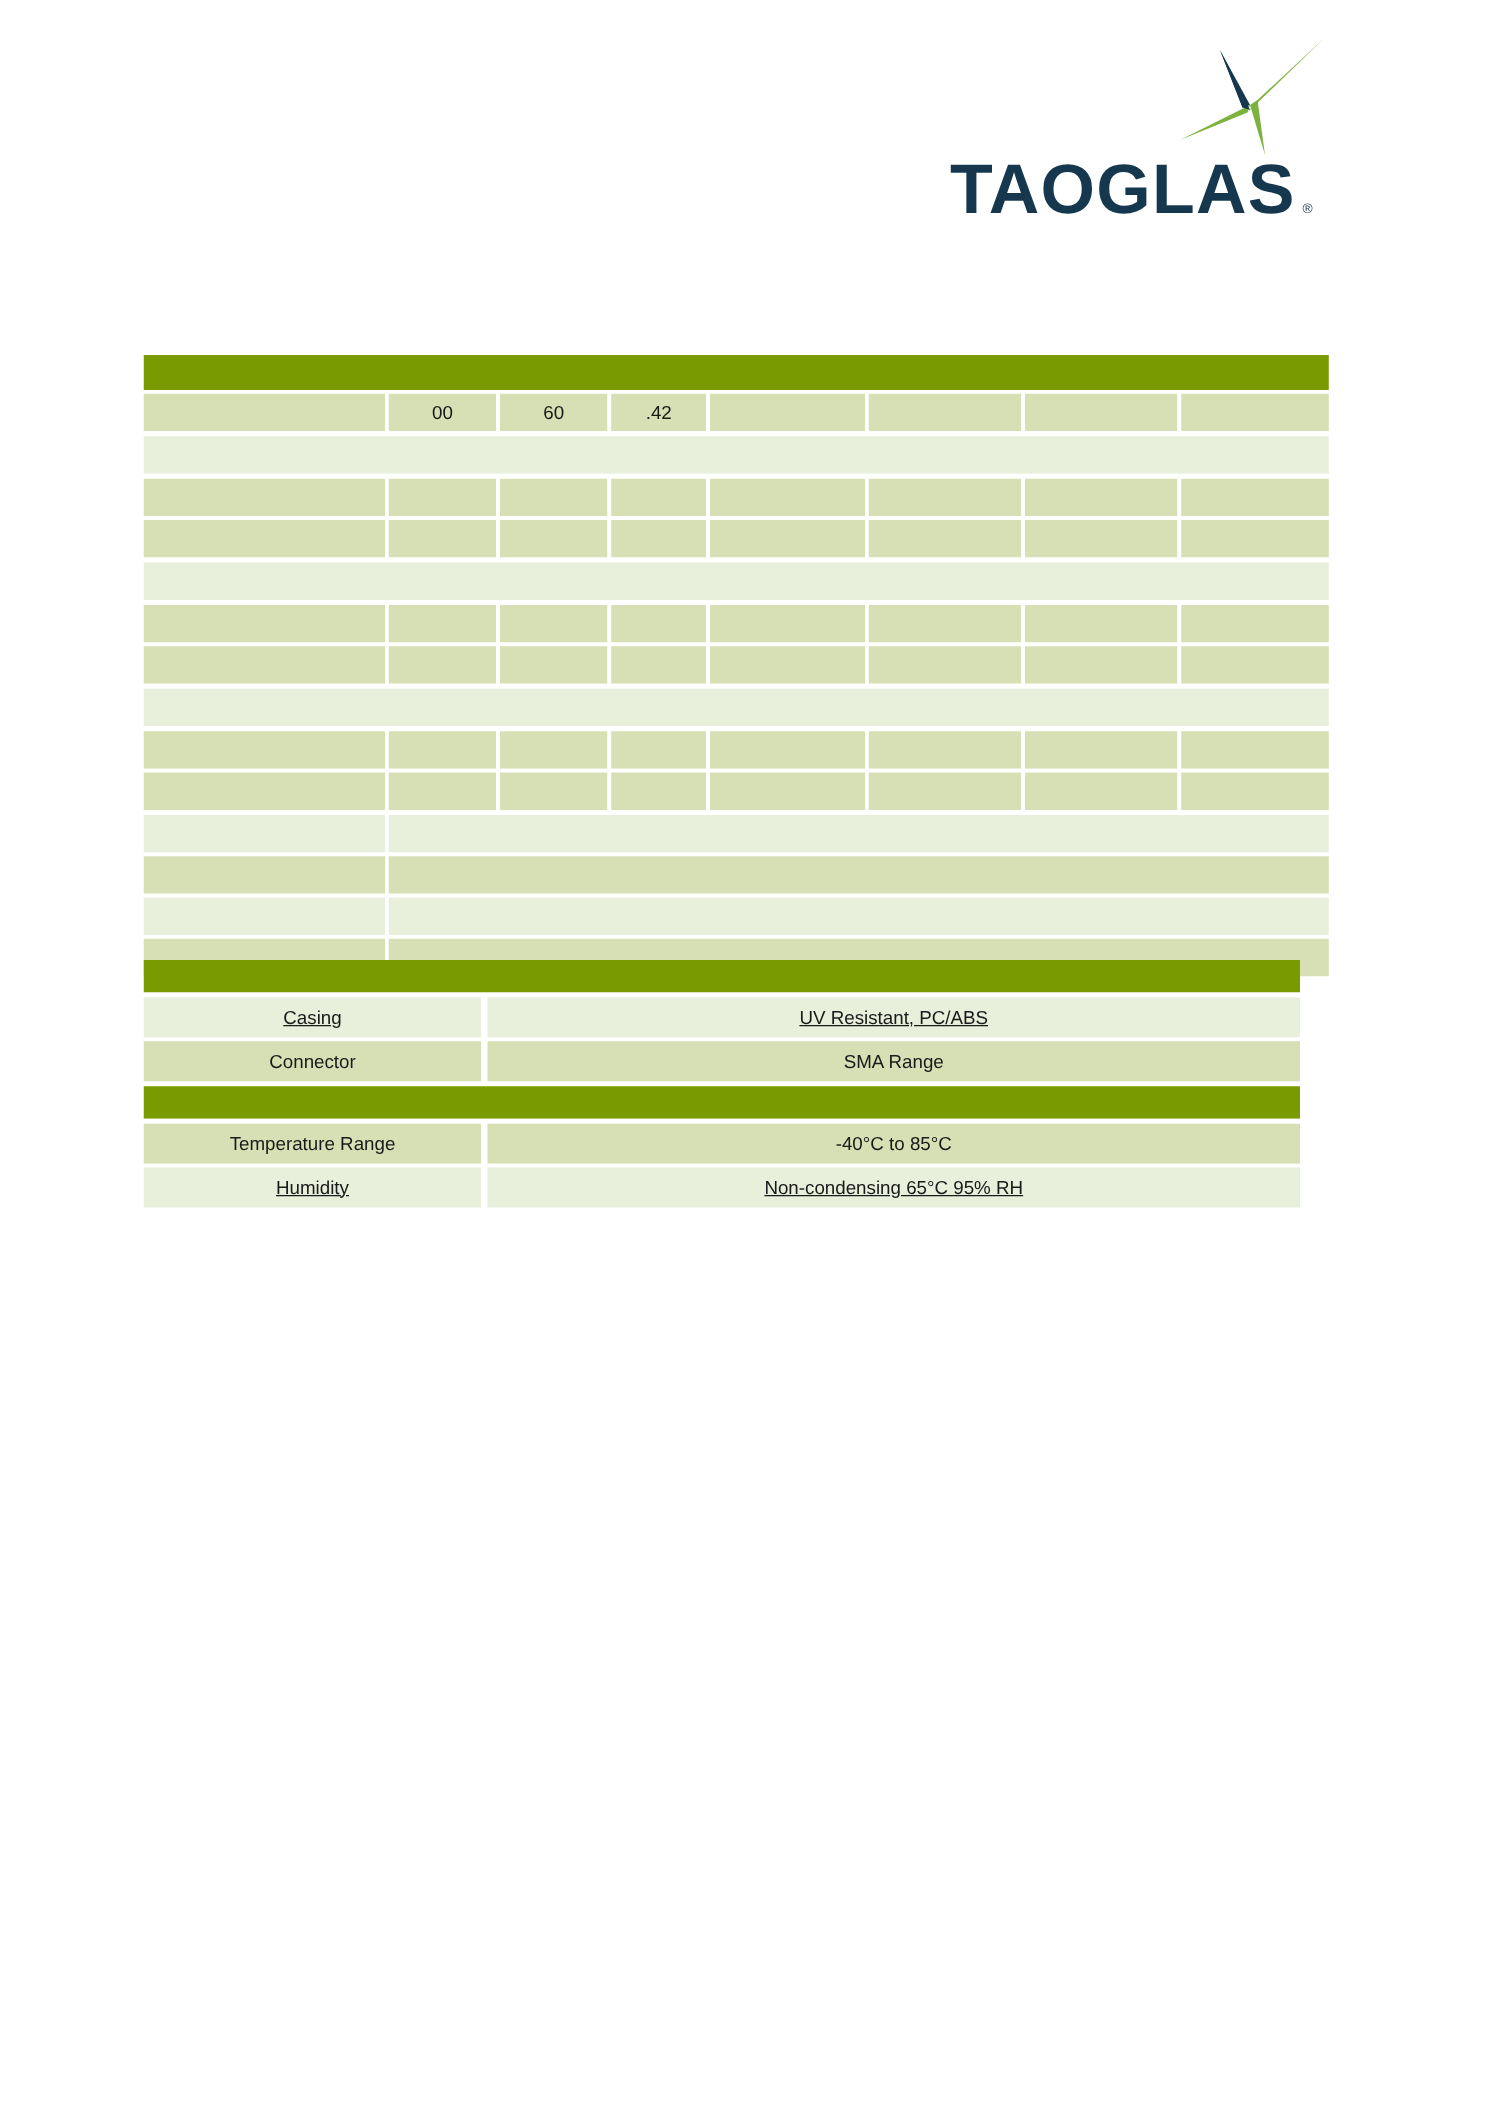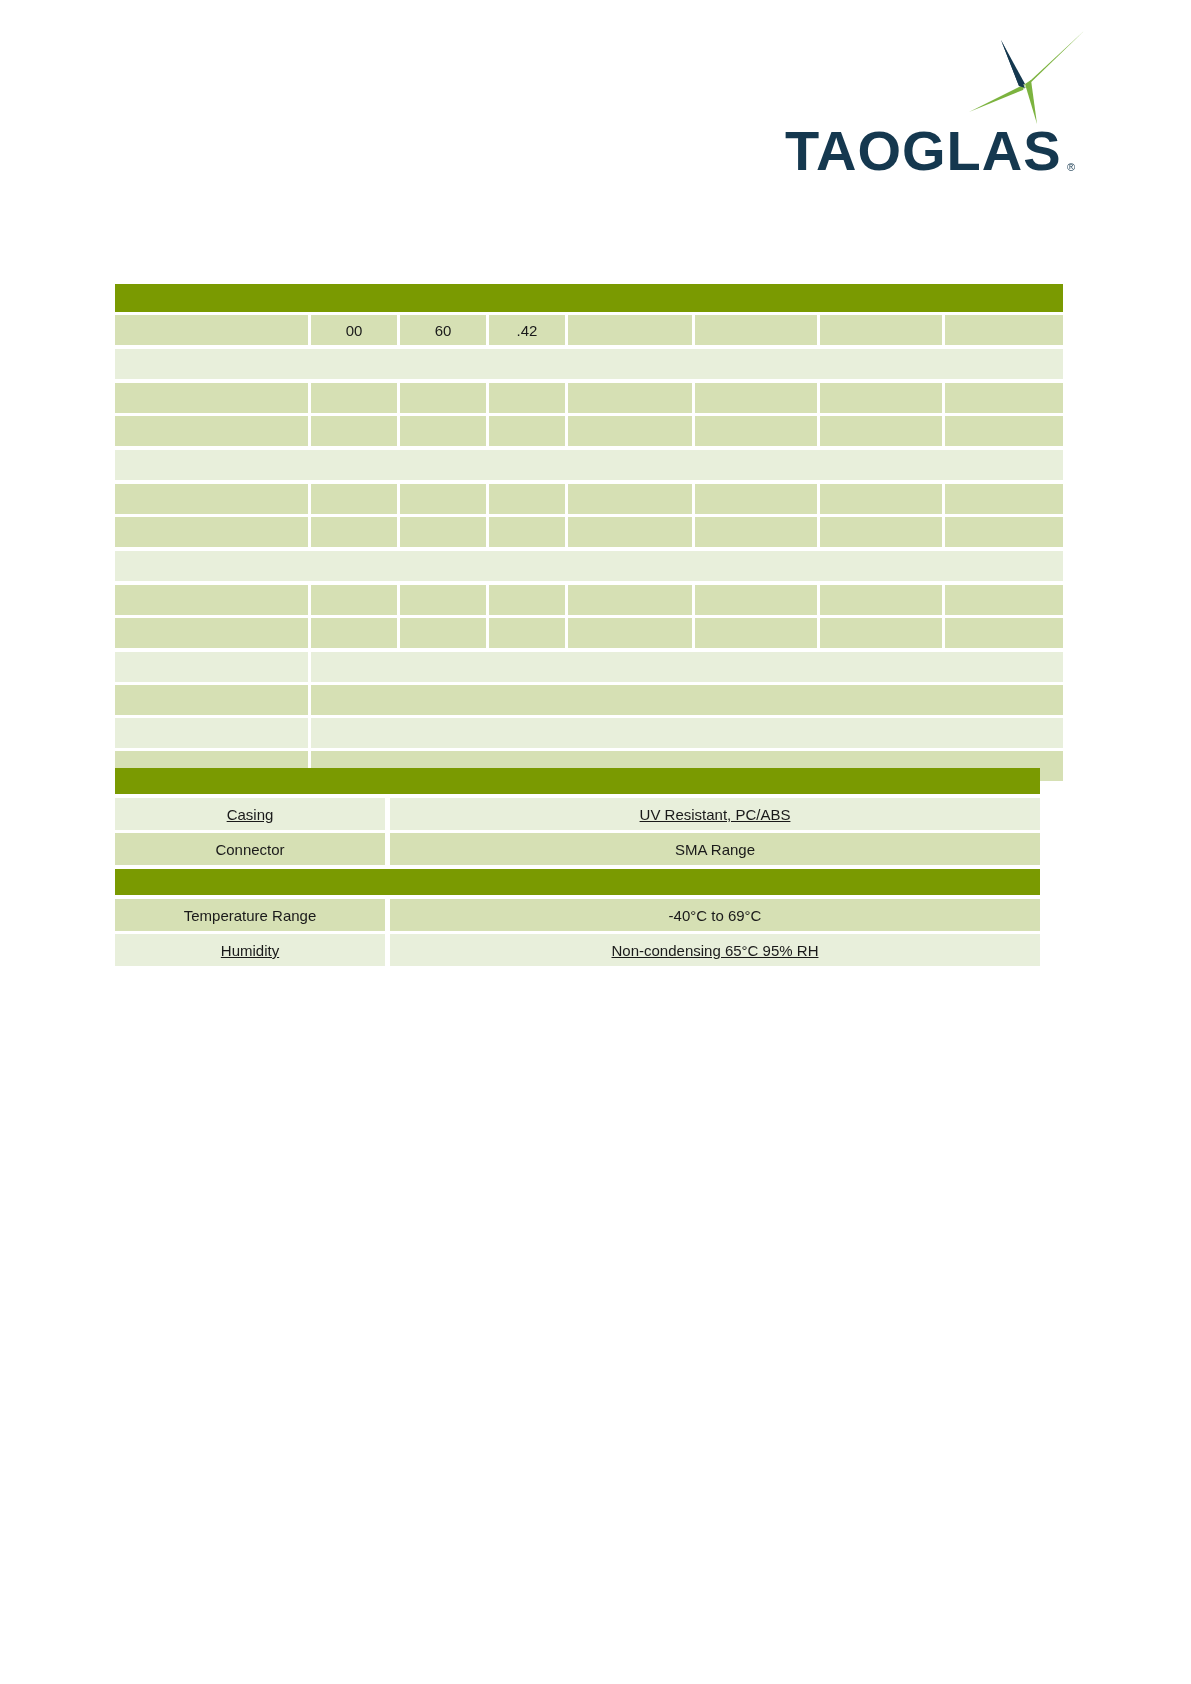--- a/index.html
+++ b/index.html
@@ -15,21 +15,20 @@
     overflow: hidden;
   }
 
   
   #logo-block {
     position: absolute;
     left: 760px;
     top: 28px;
     width: 300px;
     height: 150px;
-    margin-left: 25px;
   }
   #logo-mark {
     position: absolute;
     right: 0px;
     top: 0px;
     width: 130px;
     height: 100px;
   }
   #logo-wordmark {
     position: absolute;
@@ -365,21 +364,21 @@
   <tbody>
       <tr class="band-row">
     <td class="band" colspan="3"></td>
   </tr>
   <tr class="gap">
         <td colspan="3" style="height:4px"></td>
       </tr>
   <tr>
     <td class="cell-dark">Temperature Range</td>
     <td class="gap"></td>
-    <td class="cell-dark">-40°C to 69°C</td>
+    <td class="cell-dark">-40°C to 85°C</td>
   </tr>
   <tr class="gap">
         <td colspan="3" style="height:3px"></td>
       </tr>
   <tr>
     <td class="cell-lite">Humidity</td>
     <td class="gap"></td>
     <td class="cell-lite">Non-condensing 65°C 95% RH</td>
   </tr>
 </tbody>

